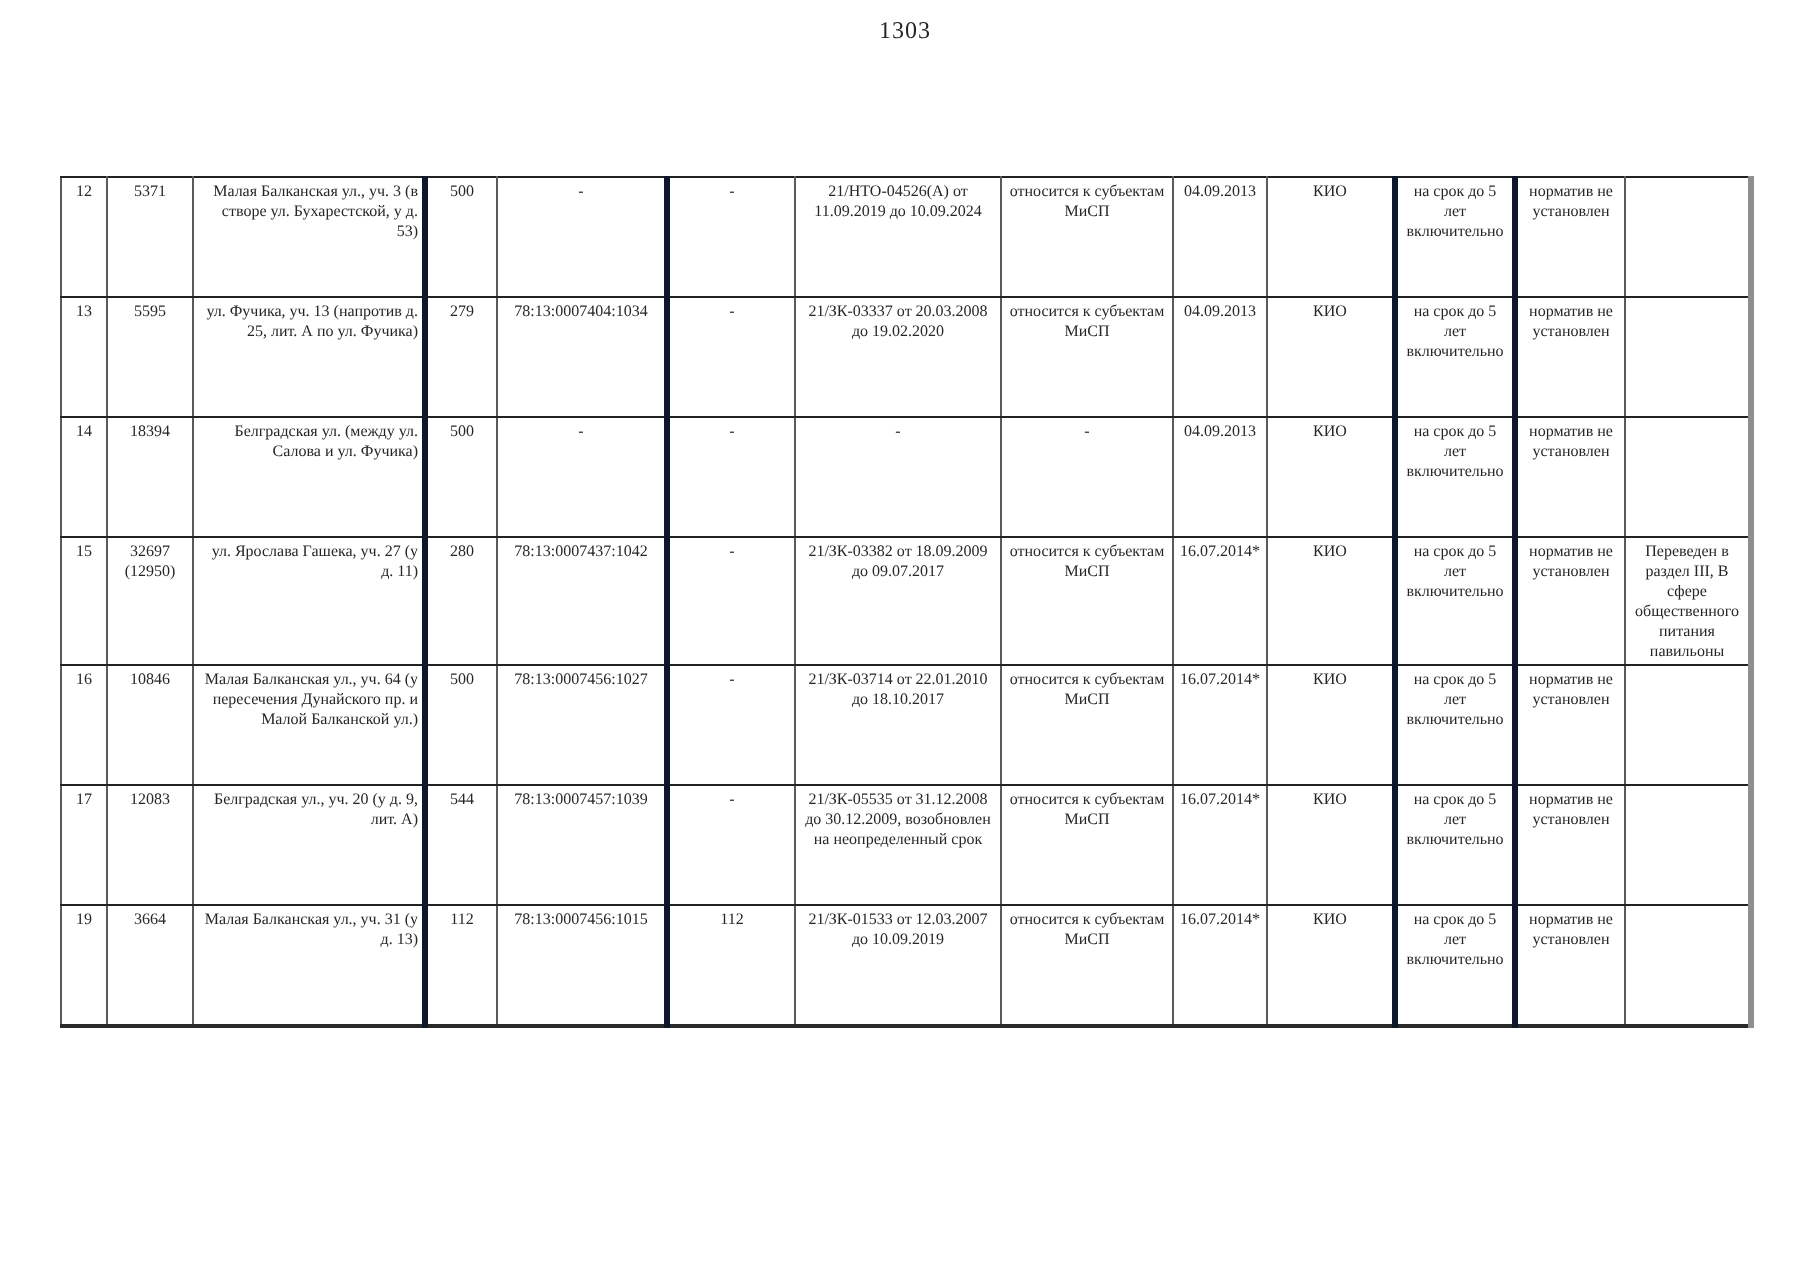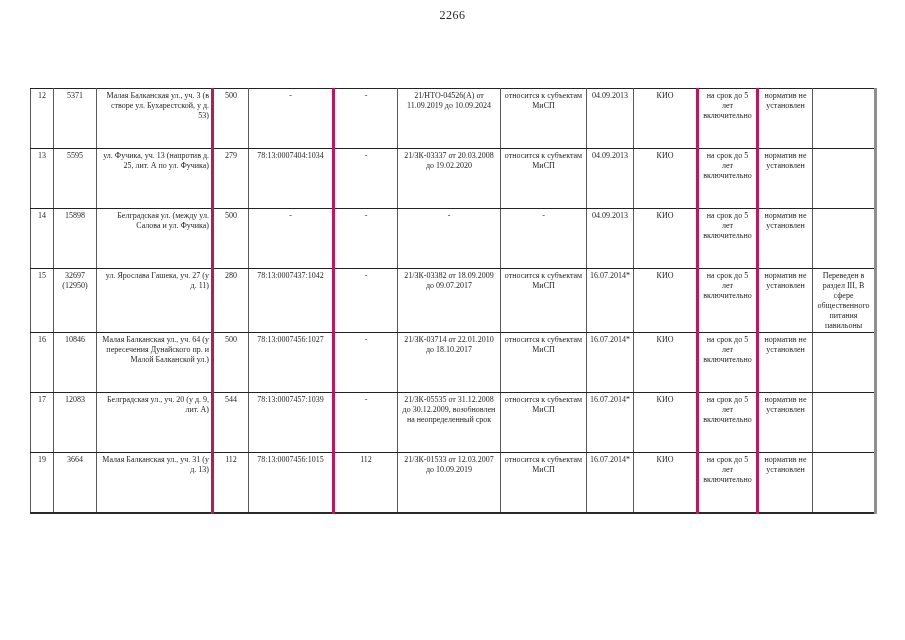--- a/index.html
+++ b/index.html
@@ -44,26 +44,26 @@
     vertical-align: top;
     padding: 2px 2px 1px 2px;
     font-size: 8px;
     line-height: 10px;
     text-align: center;
     overflow: hidden;
     word-wrap: break-word;
   }
   table.registry tr { height: 60px; }
   table.registry td.address-cell { text-align: right; }
-  table.registry td.v-thick { border-left: 3px solid #be185d; }
+  table.registry td.v-thick { border-left: 3px solid #0f172a; }
 </style>
 </head>
 <body>
 
-<div class="page-number">2266</div>
+<div class="page-number">1303</div>
 
 <div class="table-wrap">
   <table class="registry">
     <colgroup>
       <col style="width:23px">
         <col style="width:43px">
         <col style="width:116px">
       <col style="width:36px">
         <col style="width:85px">
         <col style="width:64px">
@@ -101,21 +101,21 @@
           <td class="contract-cell">21/ЗК-03337 от 20.03.2008 до 19.02.2020</td>
           <td class="smb-status-cell">относится к субъектам МиСП</td>
           <td class="date-cell">04.09.2013</td>
           <td class="authority-cell">КИО</td>
           <td class="term-cell v-thick">на срок до 5 лет включительно</td>
           <td class="norm-cell v-thick">норматив не установлен</td>
           <td class="notes-cell"></td>
         </tr>
         <tr>
           <td class="row-number-cell">14</td>
-          <td class="object-id-cell">15898</td>
+          <td class="object-id-cell">18394</td>
           <td class="address-cell">Белградская ул. (между ул. Салова и ул. Фучика)</td>
           <td class="area-cell v-thick">500</td>
           <td class="cadastral-number-cell">-</td>
           <td class="secondary-area-cell v-thick">-</td>
           <td class="contract-cell">-</td>
           <td class="smb-status-cell">-</td>
           <td class="date-cell">04.09.2013</td>
           <td class="authority-cell">КИО</td>
           <td class="term-cell v-thick">на срок до 5 лет включительно</td>
           <td class="norm-cell v-thick">норматив не установлен</td>

